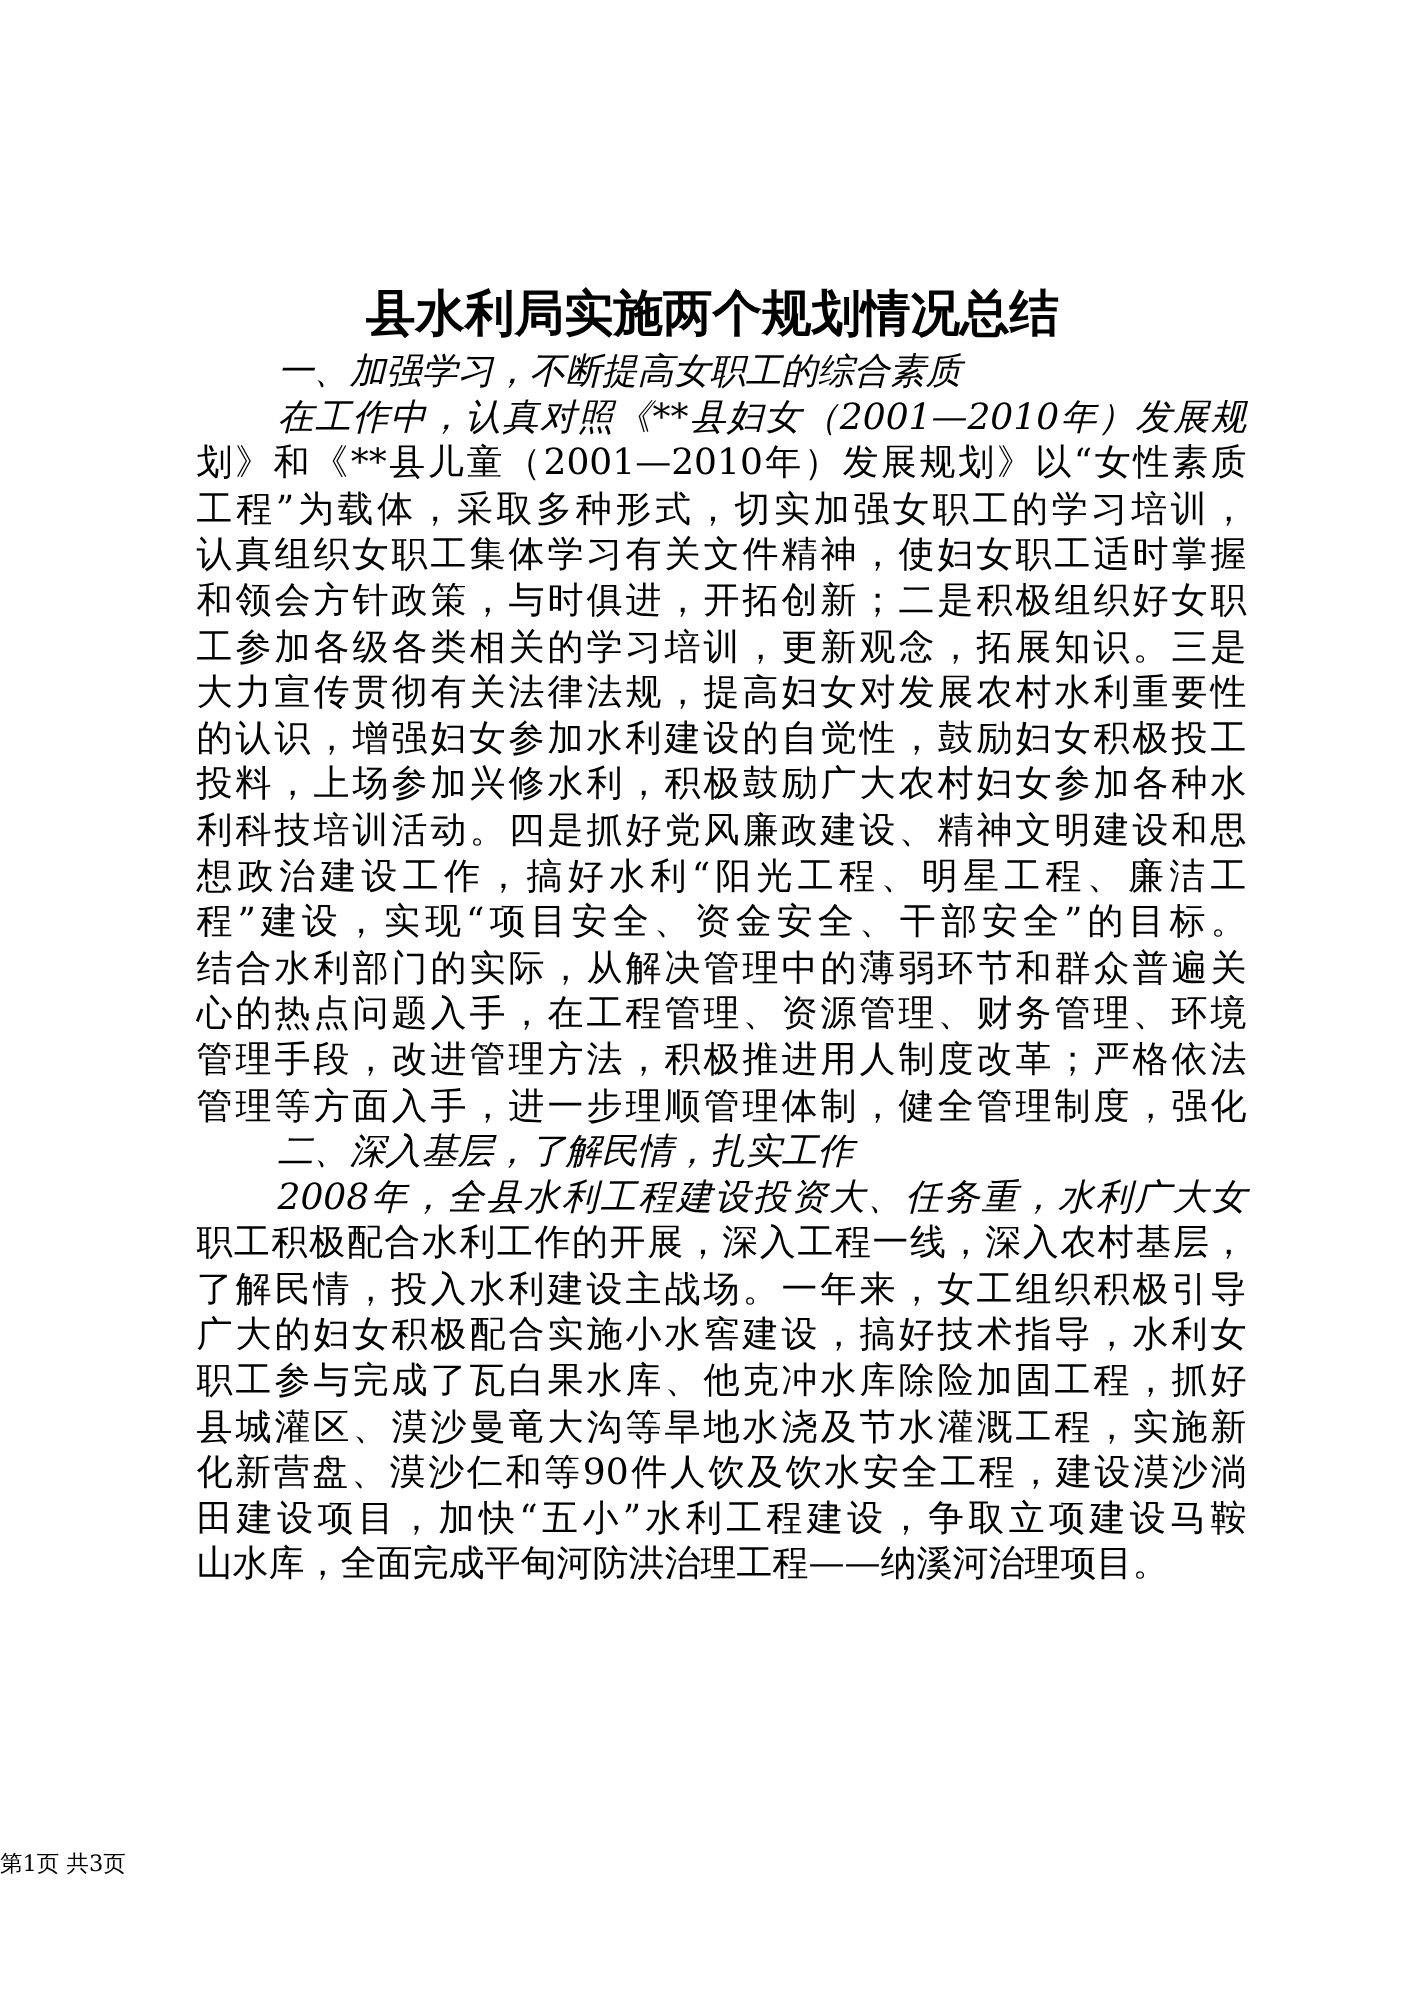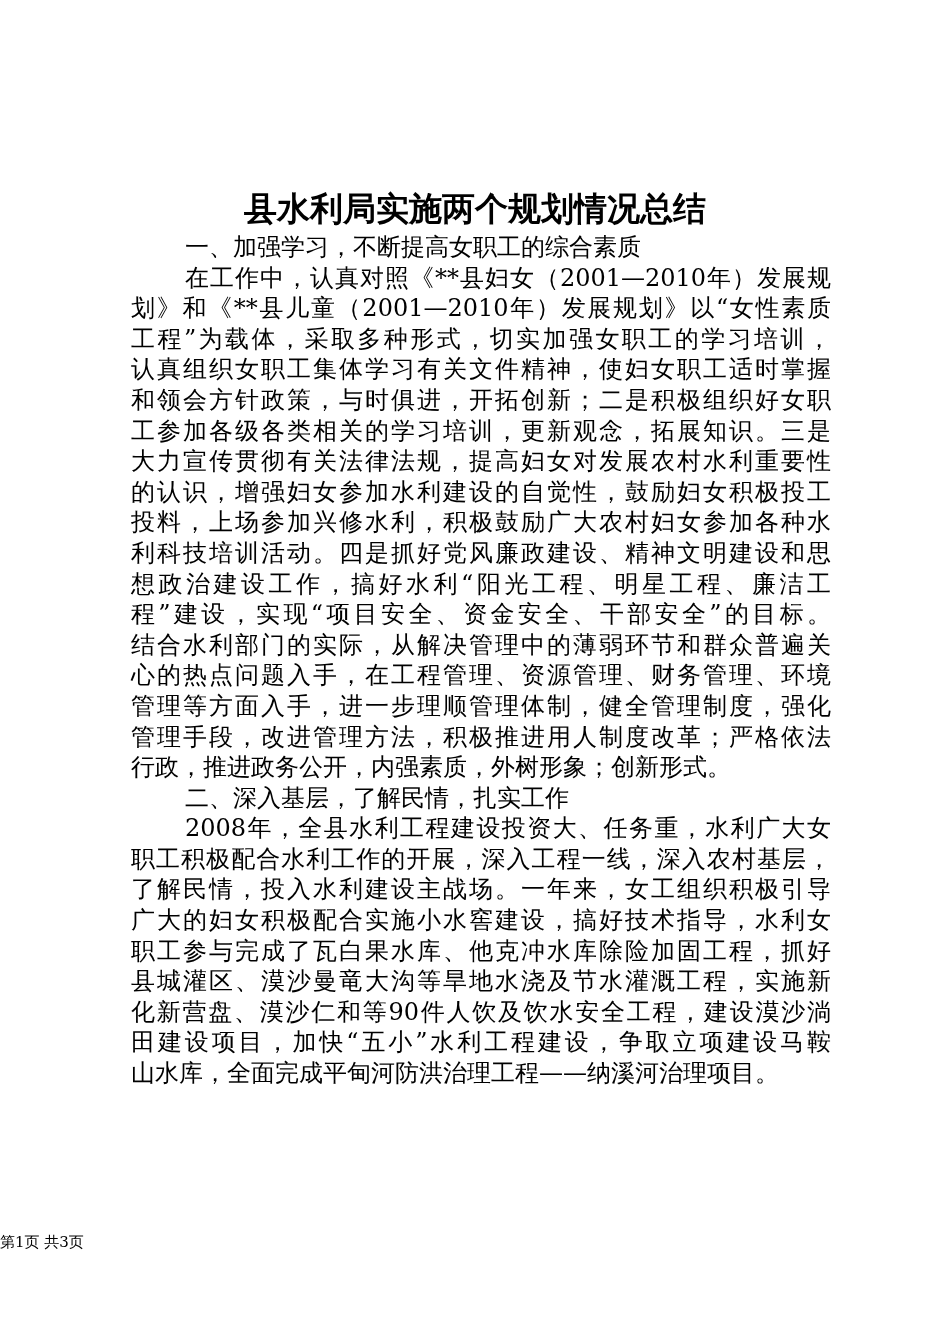--- a/index.html
+++ b/index.html
@@ -15,21 +15,21 @@
   .body {
     position: absolute; left: 131px; top: 232px; width: 700px;
     font-family: "DejaVu Serif", serif; font-size: 24px; line-height: 30.6px;
     color: #000;
   }
   .line {
     display: block; height: 30.6px; white-space: nowrap; overflow: visible;
     text-align: justify; text-align-last: justify; margin: 0;
   }
   .line.last { text-align-last: left; }
-  .line.indent { padding-left: 54px; }
+  .line.indent { padding-left: 54px; font-style: italic; }
   .footer {
     position: absolute; left: 0; top: 1233px; width: 950px; text-align: left;
     font-family: "DejaVu Serif", serif; font-size: 15px; color: #000;
   }
 </style>
 </head>
 <body>
 
 <div class="page">
   <h1 class="title">县水利局实施两个规划情况总结</h1>
@@ -42,23 +42,22 @@
       <p class="line">和领会方针政策，与时俱进，开拓创新；二是积极组织好女职</p>
       <p class="line">工参加各级各类相关的学习培训，更新观念，拓展知识。三是</p>
       <p class="line">大力宣传贯彻有关法律法规，提高妇女对发展农村水利重要性</p>
       <p class="line">的认识，增强妇女参加水利建设的自觉性，鼓励妇女积极投工</p>
       <p class="line">投料，上场参加兴修水利，积极鼓励广大农村妇女参加各种水</p>
       <p class="line">利科技培训活动。四是抓好党风廉政建设、精神文明建设和思</p>
       <p class="line">想政治建设工作，搞好水利“阳光工程、明星工程、廉洁工</p>
       <p class="line">程”建设，实现“项目安全、资金安全、干部安全”的目标。</p>
       <p class="line">结合水利部门的实际，从解决管理中的薄弱环节和群众普遍关</p>
       <p class="line">心的热点问题入手，在工程管理、资源管理、财务管理、环境</p>
+      <p class="line">管理手段，改进管理方法，积极推进用人制度改革；严格依法</p>
       <p class="line">管理等方面入手，进一步理顺管理体制，健全管理制度，强化</p>
-      <p class="line">管理手段，改进管理方法，积极推进用人制度改革；严格依法</p>
-      <p class="line last">行政，推进政务公开，内强素质，外树形象；创新形式。</p>
       <p class="line indent last">二、深入基层，了解民情，扎实工作</p>
       <p class="line indent">2008年，全县水利工程建设投资大、任务重，水利广大女</p>
       <p class="line">职工积极配合水利工作的开展，深入工程一线，深入农村基层，</p>
       <p class="line">了解民情，投入水利建设主战场。一年来，女工组织积极引导</p>
       <p class="line">广大的妇女积极配合实施小水窖建设，搞好技术指导，水利女</p>
       <p class="line">职工参与完成了瓦白果水库、他克冲水库除险加固工程，抓好</p>
       <p class="line">县城灌区、漠沙曼竜大沟等旱地水浇及节水灌溉工程，实施新</p>
       <p class="line">化新营盘、漠沙仁和等90件人饮及饮水安全工程，建设漠沙淌</p>
       <p class="line">田建设项目，加快“五小”水利工程建设，争取立项建设马鞍</p>
       <p class="line last">山水库，全面完成平甸河防洪治理工程——纳溪河治理项目。</p>

